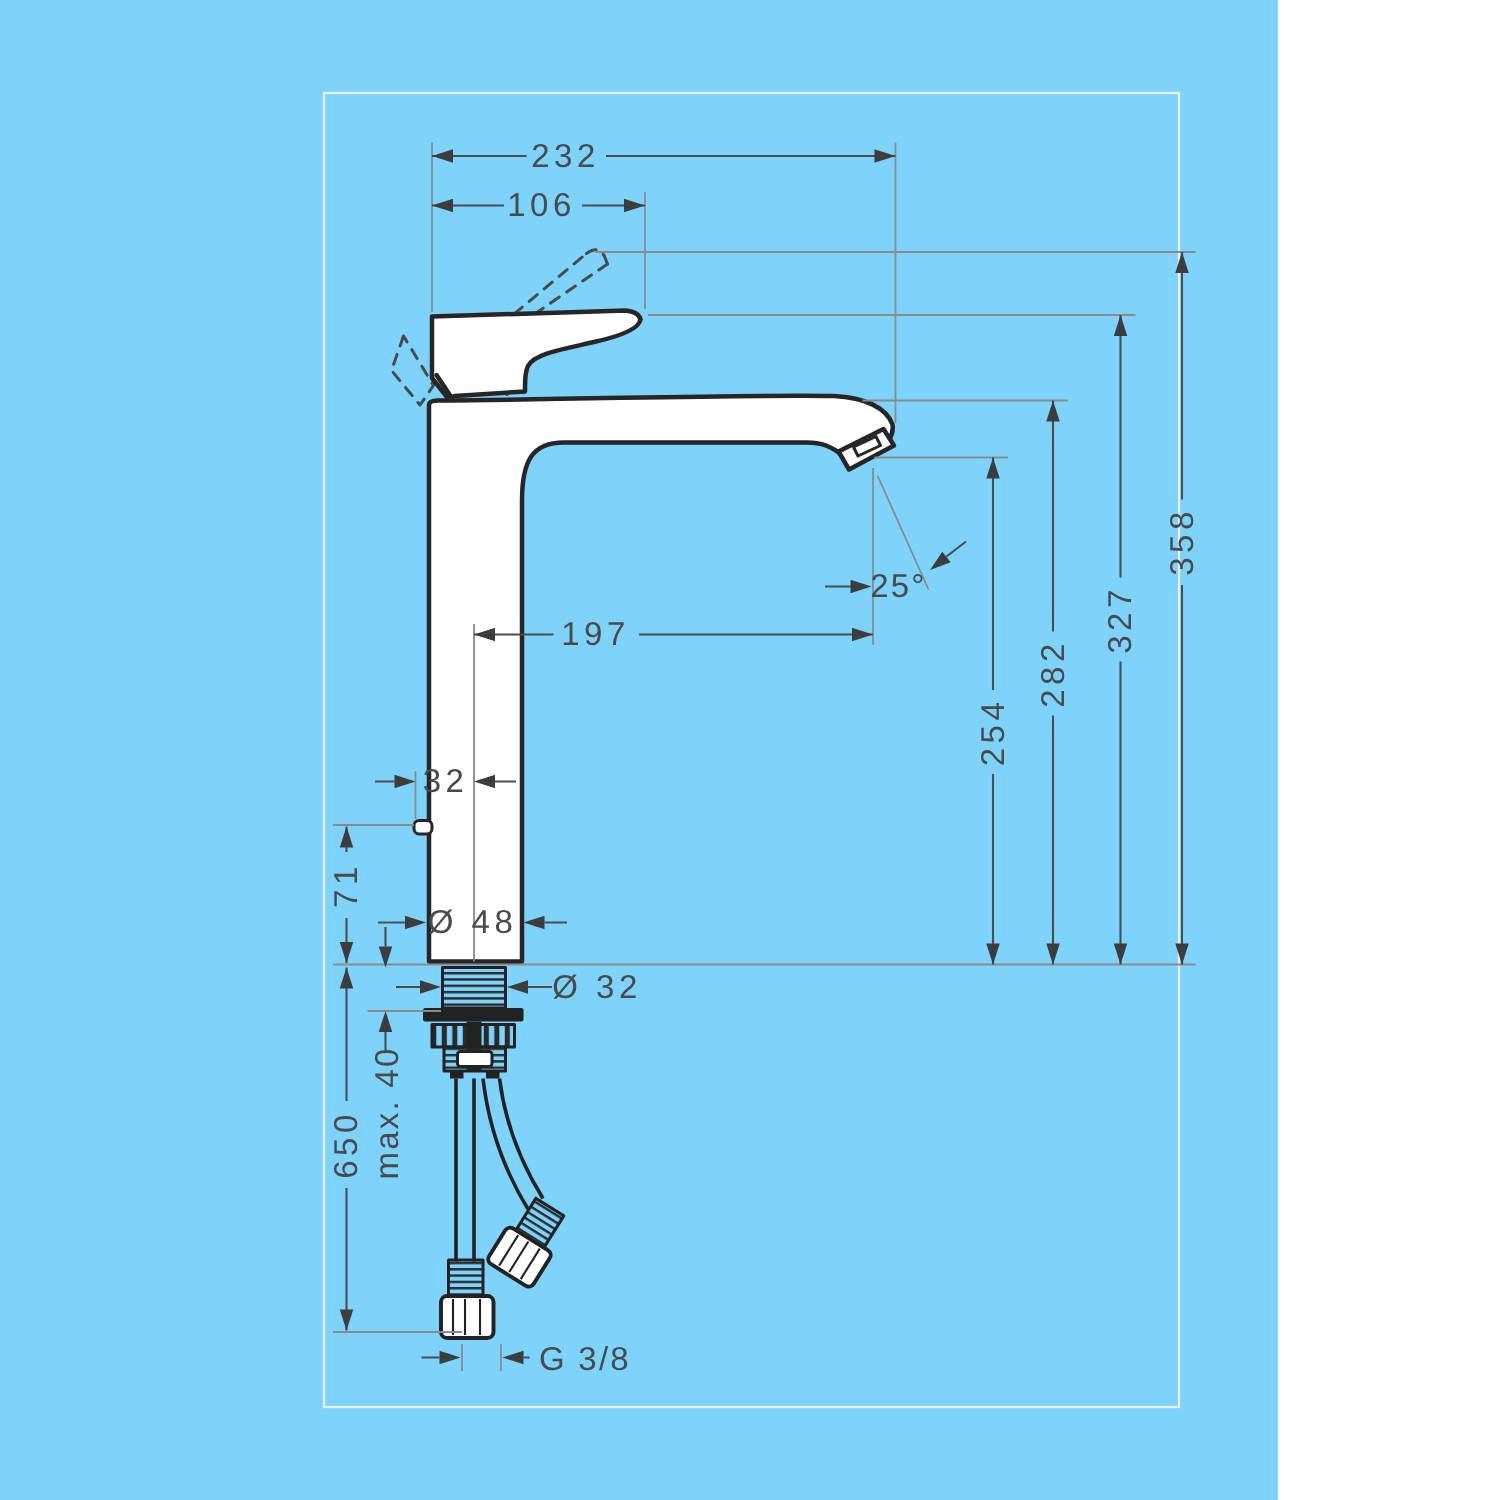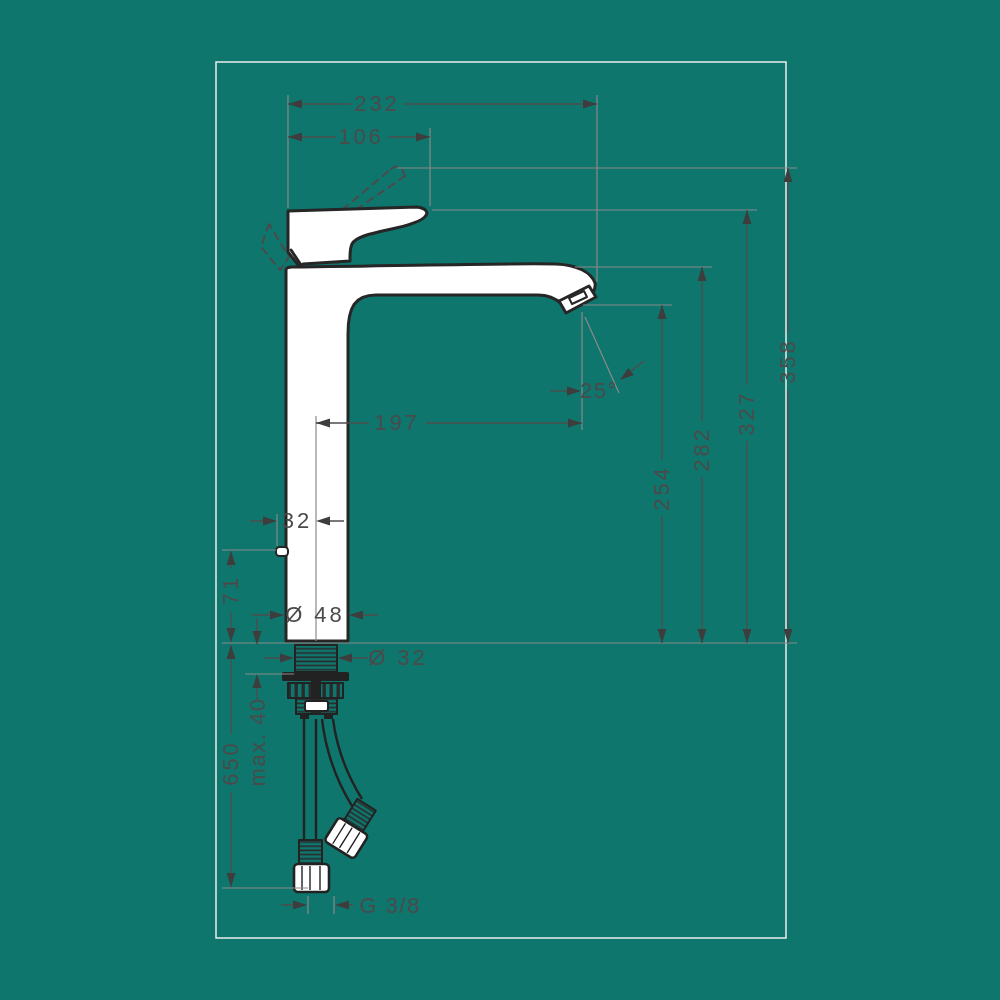--- a/index.html
+++ b/index.html
@@ -1,16 +1,16 @@
 <!DOCTYPE html>
 <html><head>
 <meta charset="utf-8">
 <style>
   html,body{margin:0;padding:0;background:#fff;width:1000px;height:1000px;overflow:hidden;}
-  .stage{position:relative;width:1000px;height:1000px;background:#0f766e;}
+  .stage{position:relative;width:852px;height:1000px;background:#7dd3fc;}
   svg{position:absolute;left:0;top:0;}
   text{font-family:"Liberation Sans","DejaVu Sans",sans-serif;fill:#4a4a4a;}
   .dimtxt{font-size:22px;letter-spacing:3px;}
   .dimtxt-sm{font-size:22px;letter-spacing:1.5px;}
   .ext{stroke:#8a8a8a;stroke-width:1.2;fill:none;}
   .dim{stroke:#4d4d4d;stroke-width:1.4;fill:none;}
   .arr{fill:#3d3d3d;stroke:none;}
   .outline{stroke:#262626;stroke-width:3;fill:none;stroke-linejoin:round;stroke-linecap:round;}
   .outline-fill{stroke:#262626;stroke-width:3;fill:#ffffff;stroke-linejoin:round;}
   .thin-out{stroke:#262626;stroke-width:2;fill:#ffffff;stroke-linejoin:round;}

